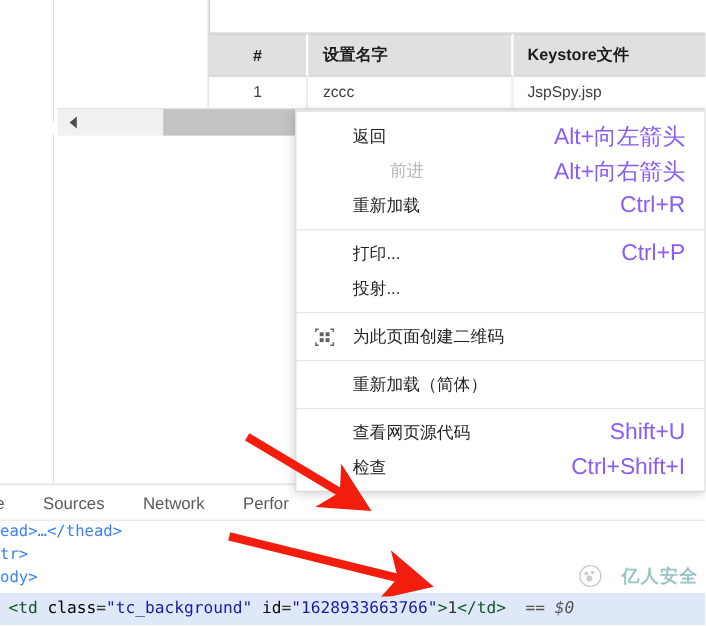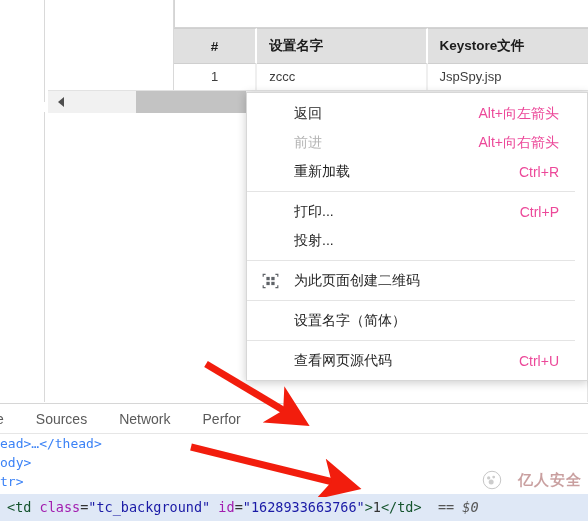--- a/index.html
+++ b/index.html
@@ -138,40 +138,40 @@
 
   
   .ctx-menu {
     position: absolute;
     left: 246px;
     top: 92px;
     width: 342px;
     background: #ffffff;
     border: 1px solid #d7d7d7;
     box-shadow: 0 2px 9px rgba(0,0,0,0.20);
-    padding: 6px 12px 5px 0;
+    padding: 6px 0 5px 0;
     box-sizing: border-box;
     z-index: 20;
   }
   .ctx-item {
     position: relative;
     display: flex;
     align-items: center;
     height: 29px;
     padding: 0 16px 0 47px;
     font-size: 14px;
     color: #1f1f1f;
     white-space: nowrap;
   }
-  .ctx-item.disabled { color: #b4b4b4; }
+  .ctx-item.disabled { color: #b4b4b4; margin-left: 31px; }
   .ctx-label { flex: 0 0 auto; }
   .ctx-accel {
     margin-left: auto;
-    color: #ec4899;
-    font-size: 14px;
+    color: #8b5cf6;
+    font-size: 19px;
   }
   .ctx-sep {
     height: 1px;
     background: #e4e4e4;
     margin: 5px 0 5px 0;
   }
   .ctx-icon {
     position: absolute;
     left: 15px;
     top: 50%;
@@ -233,21 +233,21 @@
     background: #dfe8f6;
     font-family: "DejaVu Sans Mono", "Liberation Mono", monospace;
     font-size: 13.5px;
     line-height: 27px;
     white-space: nowrap;
     overflow: hidden;
     padding-left: 7px;
     box-sizing: border-box;
   }
   .tag { color: #14532d; margin-top: 29px; }
-  .attr { color: #a21caf; }
+  .attr { color: #000000; }
   .val { color: #1a1aa6; }
   .text { color: #333333; }
   .sel-marker { color: #555555; font-style: italic; }
 
   
   .arrow-svg {
     position: absolute;
     pointer-events: none;
     z-index: 40;
   }
@@ -256,21 +256,21 @@
   .watermark {
     position: absolute;
     right: 6px;
     top: 470px;
     display: flex;
     align-items: center;
     gap: 16px;
     opacity: 0.42;
     z-index: 45;
     font-size: 15px;
-    color: #7f1d1d;
+    color: #0f766e;
     font-weight: bold;
     letter-spacing: 1px;
   }
   .wm-logo {
     width: 20px; height: 20px;
   }
 </style>
 </head>
 <body>
 
@@ -355,45 +355,49 @@
           <rect x="9.3" y="9.3" width="3.3" height="3.3" fill="#5f6368"></rect>
         </svg>
       </span>
       <span class="ctx-label">为此页面创建二维码</span>
       <span class="ctx-accel"></span>
     </div>
 
     <div class="ctx-sep"></div>
 
     <div class="ctx-item">
-      <span class="ctx-label">设置名字（简体）</span>
+      <span class="ctx-label">重新加载（简体）</span>
       <span class="ctx-accel"></span>
     </div>
 
     <div class="ctx-sep"></div>
 
     <div class="ctx-item">
       <span class="ctx-label">查看网页源代码</span>
-      <span class="ctx-accel">Ctrl+U</span>
+      <span class="ctx-accel">Shift+U</span>
+    </div>
+    <div class="ctx-item">
+      <span class="ctx-label">检查</span>
+      <span class="ctx-accel">Ctrl+Shift+I</span>
     </div>
   </div>
 
   <div class="devtools">
 
     <div class="dt-tabs">
       <div class="dt-tab">e</div>
       <div class="dt-tab">Sources</div>
       <div class="dt-tab">Network</div>
       <div class="dt-tab">Perfor</div>
     </div>
 
     <div class="dt-tree">
       <div class="dt-line">ead&gt;…&lt;/thead&gt;</div>
+      <div class="dt-line">tr&gt;</div>
       <div class="dt-line">ody&gt;</div>
-      <div class="dt-line">tr&gt;</div>
     </div>
 
     <div class="dt-selected">
       <span class="tag">&lt;td </span><span class="attr">class</span><span class="text">=</span><span class="val">"tc_background"</span>&nbsp;<span class="attr">id</span><span class="text">=</span><span class="val">"1628933663766"</span><span class="tag">&gt;</span><span class="text">1</span><span class="tag">&lt;/td&gt;</span>&nbsp;&nbsp;<span class="sel-marker">== $0</span>
     </div>
   </div>
 
   <svg class="arrow-svg" style="left:200px; top:358px;" width="110" height="68">
     <defs>
       <marker id="ah1" markerWidth="6" markerHeight="6" refX="2.4" refY="3" orient="auto" markerUnits="strokeWidth">

